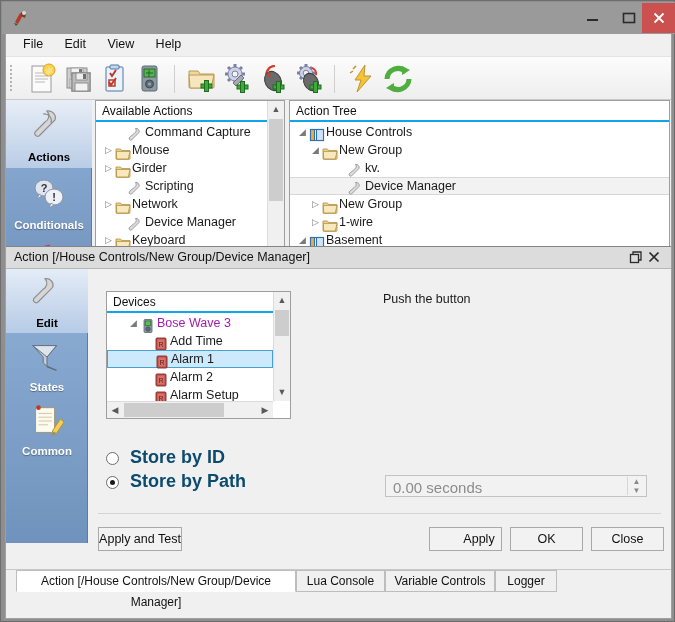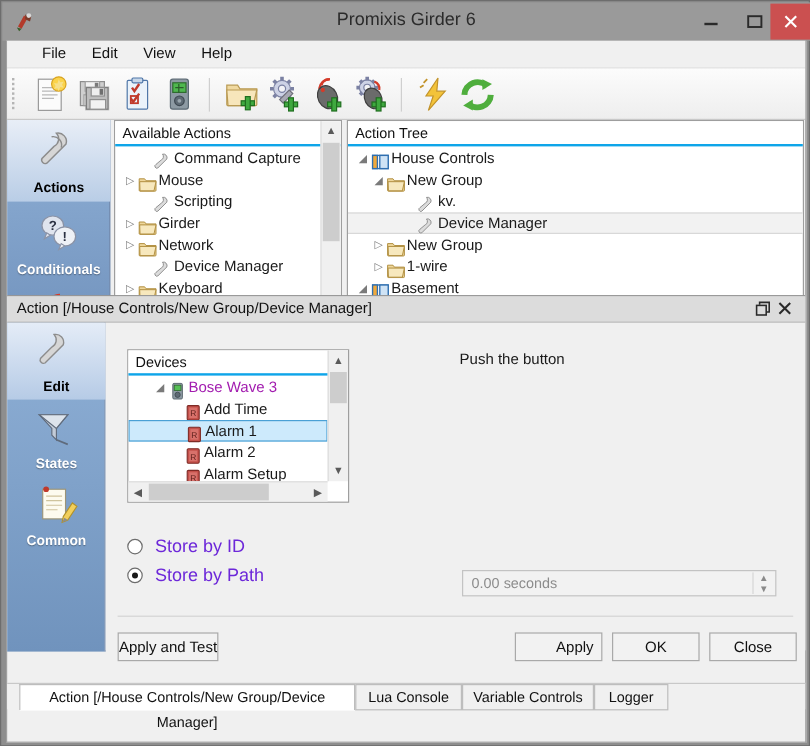--- a/index.html
+++ b/index.html
@@ -22,21 +22,21 @@
   #btn-max{left:604px;}
   #btn-close{left:640px;width:34px;background:#cb5050;}
   .winbtn svg{position:absolute;left:50%;top:50%;transform:translate(-50%,-50%);}
 
   
   #client{position:absolute;left:4px;top:33px;width:667px;height:585px;
       background:#f0f0f0;border:1px solid #a0a0a0;border-top:none;}
 
   
   #menubar{position:absolute;left:0;top:0;width:665px;height:22px;
-      background:#f0f0f0;padding-left:20px;}
+      background:#f0f0f0;padding-left:8px;}
   .menu-item{display:inline-block;padding:3px 9px 3px 9px;font-size:12.5px;color:#111;}
 
   
   #toolbar{position:absolute;left:0;top:22px;width:665px;height:44px;
       background:linear-gradient(#fcfcfc,#eeeeee);border-top:1px solid #e3e3e3;
       border-bottom:1px solid #c9c9c9;}
   #grip{position:absolute;left:4px;top:6px;width:4px;height:32px;}
   #grip i{display:block;width:2px;height:2px;background:#b4b4b4;margin:2px 0;}
   .tb-btn{position:absolute;top:4px;width:36px;height:36px;}
   .tb-sep{position:absolute;top:8px;width:1px;height:28px;background:#cfcfcf;}
@@ -95,29 +95,29 @@
   .dnav.active{background:linear-gradient(#e4ecf7,#b6cbe6);}
   .dnav .nav-label{position:absolute;left:0;bottom:4px;width:82px;font-size:11.5px;
       font-weight:bold;color:#ffffff;text-shadow:0 1px 1px rgba(0,0,0,.35);}
   .dnav.active .nav-label{color:#000;text-shadow:none;}
   .dnav .nav-ico{position:absolute;left:50%;top:5px;transform:translateX(-50%);}
 
   #dlg-body{position:absolute;left:82px;top:22px;right:0;bottom:0;background:#f0f0f0;}
 
   #hint{position:absolute;left:295px;top:23px;font-size:12.5px;color:#1a1a1a;}
 
-  .radio-row{position:absolute;left:18px;font-size:15px;color:#6d28d9;}
+  .radio-row{position:absolute;left:18px;font-size:18px;color:#0c4a6e;font-weight:bold;}
   .radio{display:inline-block;width:13px;height:13px;border-radius:50%;
       border:1px solid #6d6d6d;background:#fff;vertical-align:-2px;margin-right:6px;position:relative;}
   .radio.on::after{content:"";position:absolute;left:3px;top:3px;width:5px;height:5px;
       border-radius:50%;background:#1a1a1a;}
 
   #spin{position:absolute;left:297px;top:206px;width:262px;height:22px;
       background:#f2f2f2;border:1px solid #c3c3c3;}
-  #spin .val{position:absolute;left:7px;top:3px;font-size:12px;color:#8c8c8c;}
+  #spin .val{position:absolute;left:7px;top:3px;font-size:15px;color:#8c8c8c;}
   #spin .arrows{position:absolute;right:1px;top:1px;width:18px;height:18px;
       border-left:1px solid #d6d6d6;}
   #spin .arrows div{height:9px;text-align:center;line-height:9px;font-size:8px;color:#8a8a8a;}
 
   #dlg-sep{position:absolute;left:10px;top:244px;width:563px;height:1px;background:#d4d4d4;}
 
   .pbtn{position:absolute;height:24px;background:#f2f2f2;border:1px solid #a9a9a9;
       font-size:12.5px;color:#111;text-align:center;line-height:22px;}
 
   
@@ -142,21 +142,20 @@
 
   <div id="titlebar">
     <div id="app-icon">
       <svg width="18" height="18" viewBox="0 0 18 18">
         <path d="M3 13 L8 4 L11 6 L6 15 Z" fill="#b33a2a"></path>
         <path d="M9 3 L14 5 L13 9 L9 7 Z" fill="#7a3b2a"></path>
         <circle cx="12" cy="4" r="2" fill="#d9d9d9"></circle>
         <path d="M2 14 L6 15 L4 17 Z" fill="#3b5d2a"></path>
       </svg>
     </div>
-    <div id="title-text">Promixis Girder 6</div>
 
     <div class="winbtn" id="btn-min">
       <svg width="14" height="10" viewBox="0 0 14 10">
           <rect x="1" y="6" width="11" height="2" fill="#2a2a2a"></rect>
         </svg>
     </div>
     <div class="winbtn" id="btn-max">
       <svg width="14" height="12" viewBox="0 0 14 12">
           <rect x="1.5" y="1.5" width="11" height="9" fill="none" stroke="#2a2a2a" stroke-width="1.6"></rect>
         </svg>
@@ -355,27 +354,27 @@
     <div class="panel" id="panel-available" style="left:89px;top:66px;width:190px;height:180px;">
       <div class="panel-head">Available Actions</div>
       <div class="tree" id="tree-available" style="right:17px;">
           <div class="trow"><span style="display: inline-block; width: 17px;"></span><span class="twist"></span><span class="tico"><svg width="16" height="16" viewBox="0 0 16 16" style="vertical-align: -3px;">
                 <path d="M3.5 13 L11 5.5 a3 3 0 0 0 -3.6 -4 a3 3 0 0 1 -1 4.8 L2 10 a1.4 1.4 0 0 0 1.5 3 z" fill="#dcdcdc" stroke="#8c8c8c" stroke-width=".8"></path>
               </svg></span><span class="tlabel">Command Capture</span></div>
           <div class="trow"><span style="display: inline-block; width: 4px;"></span><span class="twist">▷</span><span class="tico"><svg width="16" height="16" viewBox="0 0 16 16" style="vertical-align: -3px;">
                 <path d="M1 4 h4.5 l1.2 1.6 H15 v8 a.7.7 0 0 1 -.7 .7 H1.7 A.7.7 0 0 1 1 13.6 Z" fill="#eed69a" stroke="#b08d3e" stroke-width=".8"></path>
                 <path d="M1.4 6.4 H15 l-1.7 7.6 H1.7 Z" fill="#f7e8bd" stroke="#b08d3e" stroke-width=".8"></path>
               </svg></span><span class="tlabel">Mouse</span></div>
+          <div class="trow"><span style="display: inline-block; width: 4px;"></span><span class="twist">▷</span><span class="tico"><svg width="16" height="16" viewBox="0 0 16 16" style="vertical-align: -3px;">
+                <path d="M1 4 h4.5 l1.2 1.6 H15 v8 a.7.7 0 0 1 -.7 .7 H1.7 A.7.7 0 0 1 1 13.6 Z" fill="#eed69a" stroke="#b08d3e" stroke-width=".8"></path>
+                <path d="M1.4 6.4 H15 l-1.7 7.6 H1.7 Z" fill="#f7e8bd" stroke="#b08d3e" stroke-width=".8"></path>
+              </svg></span><span class="tlabel">Girder</span></div>
           <div class="trow"><span style="display: inline-block; width: 17px;"></span><span class="twist"></span><span class="tico"><svg width="16" height="16" viewBox="0 0 16 16" style="vertical-align: -3px;">
                 <path d="M3.5 13 L11 5.5 a3 3 0 0 0 -3.6 -4 a3 3 0 0 1 -1 4.8 L2 10 a1.4 1.4 0 0 0 1.5 3 z" fill="#dcdcdc" stroke="#8c8c8c" stroke-width=".8"></path>
               </svg></span><span class="tlabel">Scripting</span></div>
-          <div class="trow"><span style="display: inline-block; width: 4px;"></span><span class="twist">▷</span><span class="tico"><svg width="16" height="16" viewBox="0 0 16 16" style="vertical-align: -3px;">
-                <path d="M1 4 h4.5 l1.2 1.6 H15 v8 a.7.7 0 0 1 -.7 .7 H1.7 A.7.7 0 0 1 1 13.6 Z" fill="#eed69a" stroke="#b08d3e" stroke-width=".8"></path>
-                <path d="M1.4 6.4 H15 l-1.7 7.6 H1.7 Z" fill="#f7e8bd" stroke="#b08d3e" stroke-width=".8"></path>
-              </svg></span><span class="tlabel">Girder</span></div>
           <div class="trow"><span style="display: inline-block; width: 4px;"></span><span class="twist">▷</span><span class="tico"><svg width="16" height="16" viewBox="0 0 16 16" style="vertical-align: -3px;">
                 <path d="M1 4 h4.5 l1.2 1.6 H15 v8 a.7.7 0 0 1 -.7 .7 H1.7 A.7.7 0 0 1 1 13.6 Z" fill="#eed69a" stroke="#b08d3e" stroke-width=".8"></path>
                 <path d="M1.4 6.4 H15 l-1.7 7.6 H1.7 Z" fill="#f7e8bd" stroke="#b08d3e" stroke-width=".8"></path>
               </svg></span><span class="tlabel">Network</span></div>
           <div class="trow"><span style="display: inline-block; width: 17px;"></span><span class="twist"></span><span class="tico"><svg width="16" height="16" viewBox="0 0 16 16" style="vertical-align: -3px;">
                 <path d="M3.5 13 L11 5.5 a3 3 0 0 0 -3.6 -4 a3 3 0 0 1 -1 4.8 L2 10 a1.4 1.4 0 0 0 1.5 3 z" fill="#dcdcdc" stroke="#8c8c8c" stroke-width=".8"></path>
               </svg></span><span class="tlabel">Device Manager</span></div>
           <div class="trow"><span style="display: inline-block; width: 4px;"></span><span class="twist">▷</span><span class="tico"><svg width="16" height="16" viewBox="0 0 16 16" style="vertical-align: -3px;">
                 <path d="M1 4 h4.5 l1.2 1.6 H15 v8 a.7.7 0 0 1 -.7 .7 H1.7 A.7.7 0 0 1 1 13.6 Z" fill="#eed69a" stroke="#b08d3e" stroke-width=".8"></path>
                 <path d="M1.4 6.4 H15 l-1.7 7.6 H1.7 Z" fill="#f7e8bd" stroke="#b08d3e" stroke-width=".8"></path>

